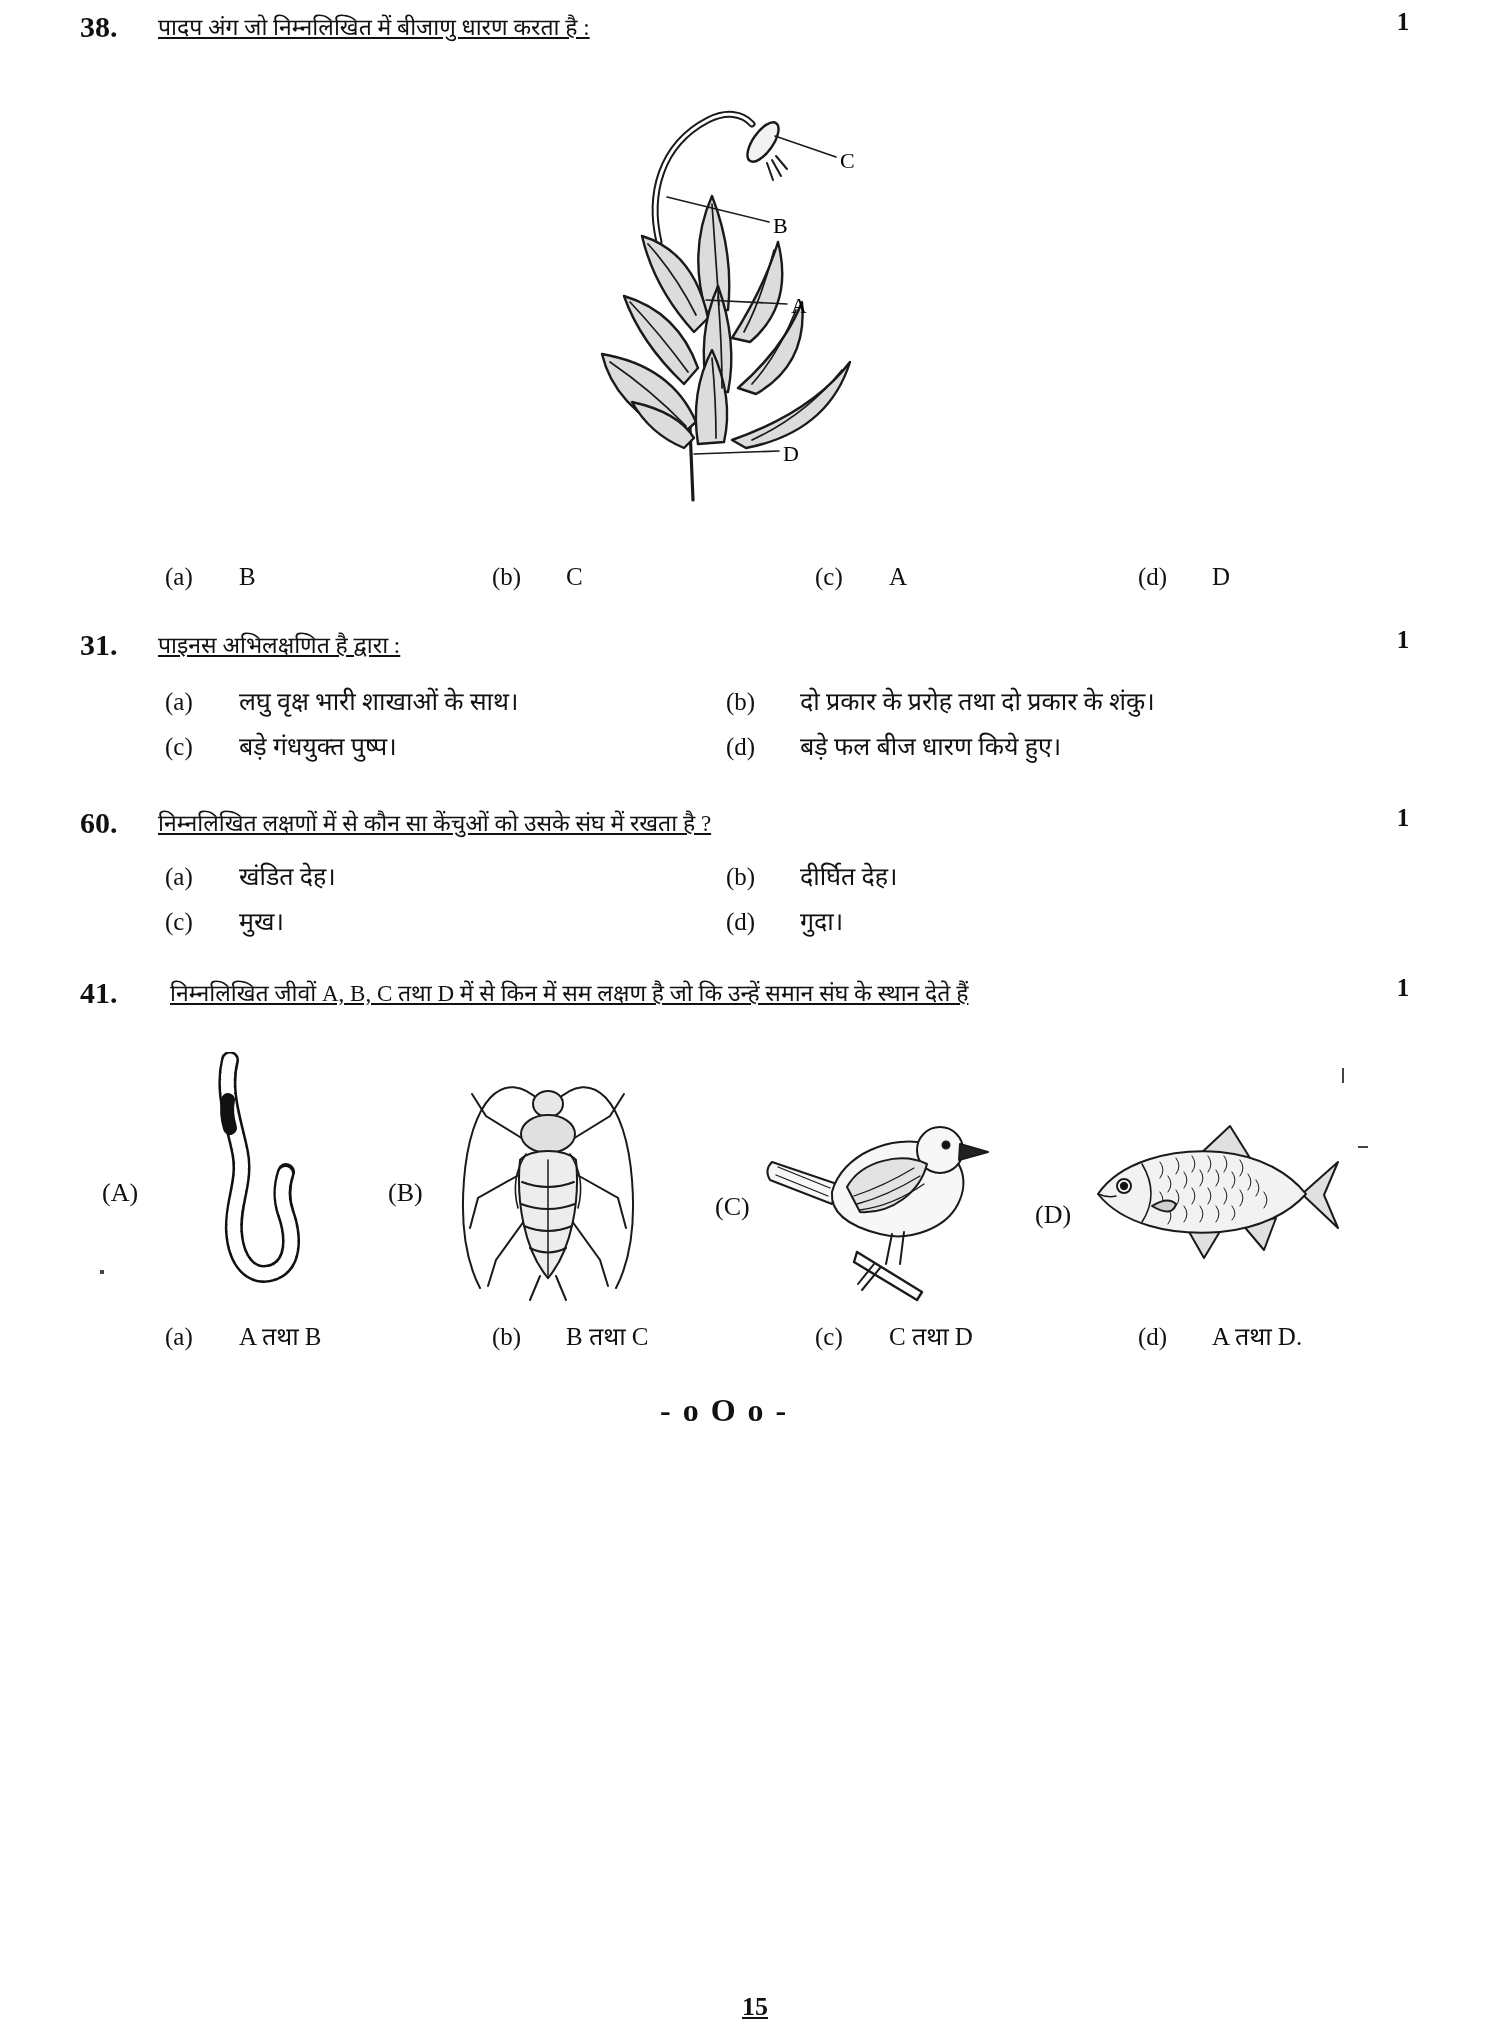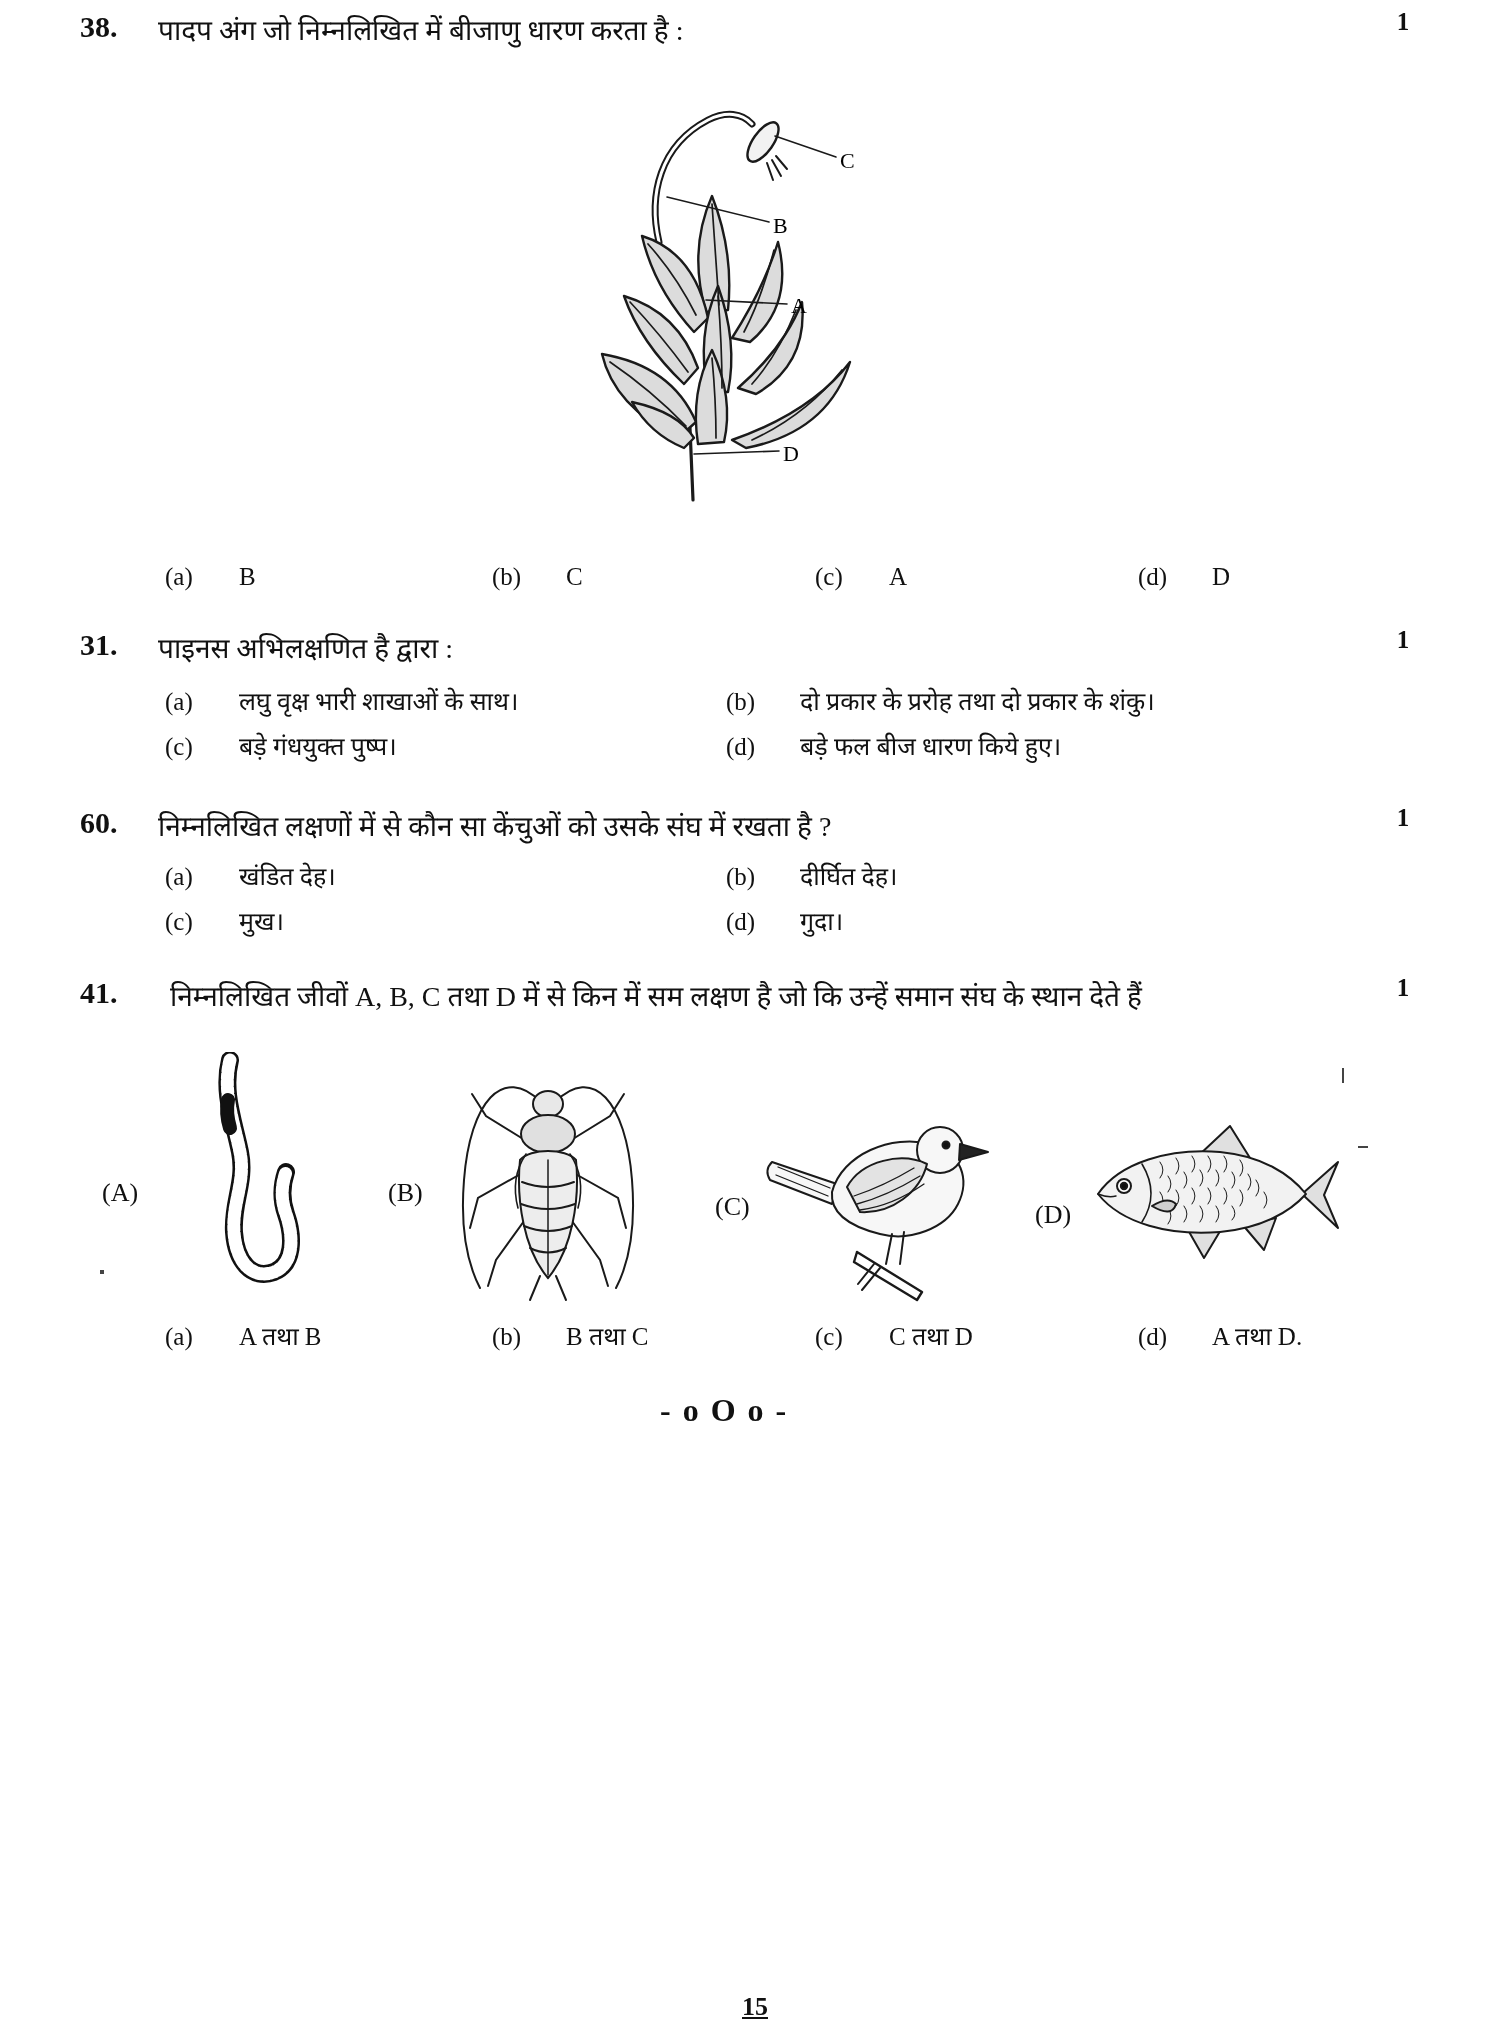--- a/index.html
+++ b/index.html
@@ -2,21 +2,21 @@
 <html><head>
 <meta charset="utf-8">
 <style>
   html,body{margin:0;padding:0;}
   body{
     width:1504px;height:2034px;position:relative;background:#ffffff;
     font-family:"Liberation Serif", serif;color:#111;
   }
   .abs{position:absolute;}
   .qnum{font-weight:bold;font-size:30px;}
-  .qtext{font-size:28px;white-space:nowrap;}
+  .qtext{font-size:23px;white-space:nowrap;text-decoration:underline;}
   .marks{font-weight:bold;font-size:25px;width:40px;text-align:center;}
   .opt{position:absolute;display:flex;align-items:baseline;font-size:25px;white-space:nowrap;}
   .opt .letter{display:inline-block;min-width:44px;}
   .opt .val{display:inline-block;margin-left:30px;}
   .org-label{position:absolute;font-size:26px;}
   .end-marker{position:absolute;font-size:32px;letter-spacing:2px;font-weight:bold;}
   .footer-code{position:absolute;font-weight:bold;font-size:26px;margin-top:44px;}
   .footer-page{position:absolute;font-weight:bold;font-size:26px;}
   .artifact{position:absolute;background:#444;}
   svg text{font-family:"Liberation Serif", serif;}

